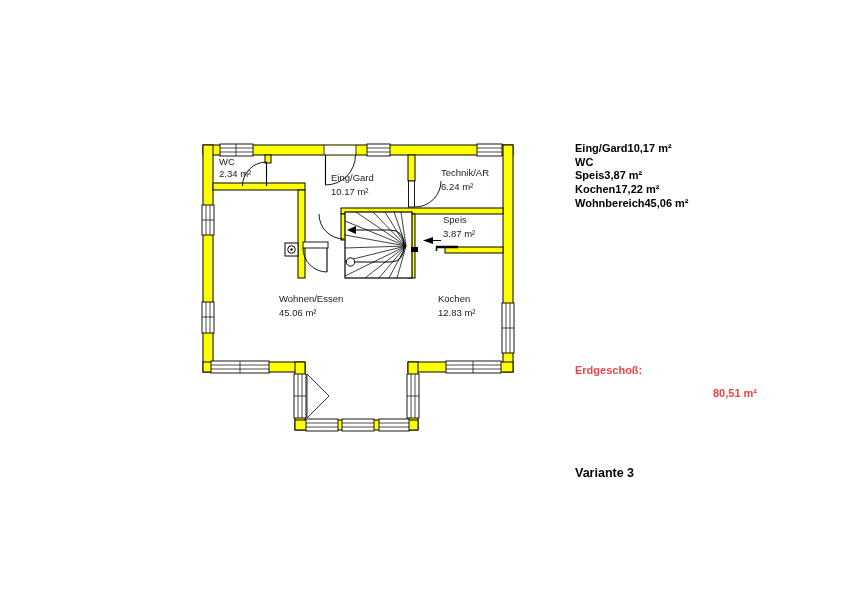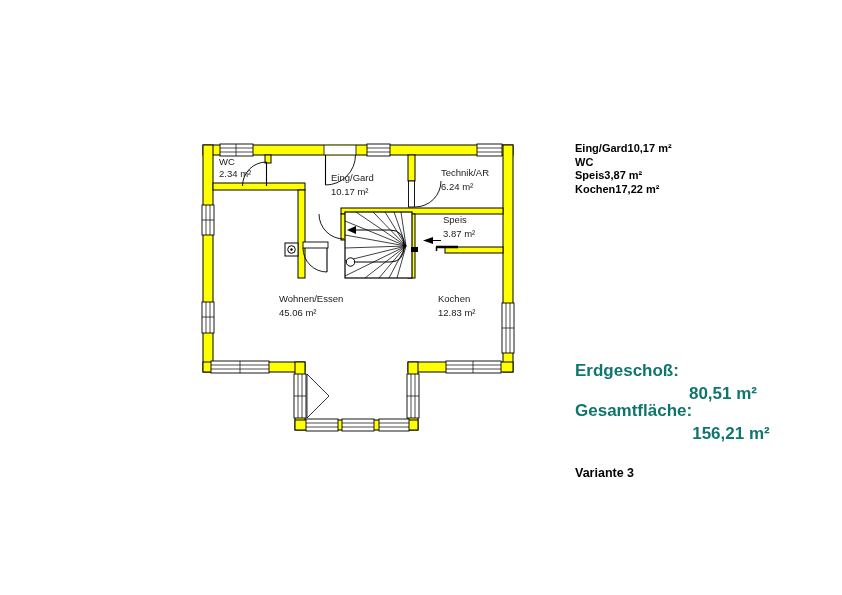--- a/index.html
+++ b/index.html
@@ -23,21 +23,21 @@
   text.room-name,text.room-area{font-family:"Liberation Sans",sans-serif;
       font-size:9.5px;fill:var(--text,#1a1a1a);}
 
   .legend{position:absolute;left:575px;top:142px;width:172px;
           font-weight:bold;font-size:11px;line-height:13.7px;color:#000;}
   .legend .row{display:flex;}
   .legend .lbl{white-space:nowrap;}
   .legend .val{flex:1;text-align:left;white-space:nowrap;}
 
   .summary{position:absolute;left:575px;top:362px;width:182px;
-           font-weight:bold;font-size:17px;line-height:17.3px;color:#0f766e;}
+           font-weight:bold;font-size:11px;line-height:17.3px;color:#ef4444;}
   .summary .row{display:flex;}
   .summary .lbl{white-space:nowrap;}
   .summary .val{flex:1;text-align:right;white-space:nowrap;margin-top:23px;}
 
   .variant{position:absolute;left:575px;top:428px;
            font-weight:bold;font-size:12.5px;color:#000;margin-top:38px;}
 </style>
 </head>
 <body>
 
@@ -240,28 +240,28 @@
       <span class="lbl">WC</span>
     </div>
     <div class="row">
       <span class="lbl">Speis</span>
       <span class="val">3,87 m²</span>
     </div>
     <div class="row">
       <span class="lbl">Kochen</span>
       <span class="val">17,22 m²</span>
     </div>
+    <div class="row">
+      <span class="lbl">Wohnbereich</span>
+      <span class="val">45,06 m²</span>
+    </div>
   </div>
 
   <div class="summary">
     <div class="row">
       <span class="lbl">Erdgeschoß:</span>
       <span class="val">80,51 m²</span>
     </div>
-    <div class="row">
-      <span class="lbl">Gesamtfläche:</span>
-      <span class="val">156,21 m²</span>
-    </div>
   </div>
 
   <div class="variant">Variante 3</div>
 
 </div>
 
 </body></html>

